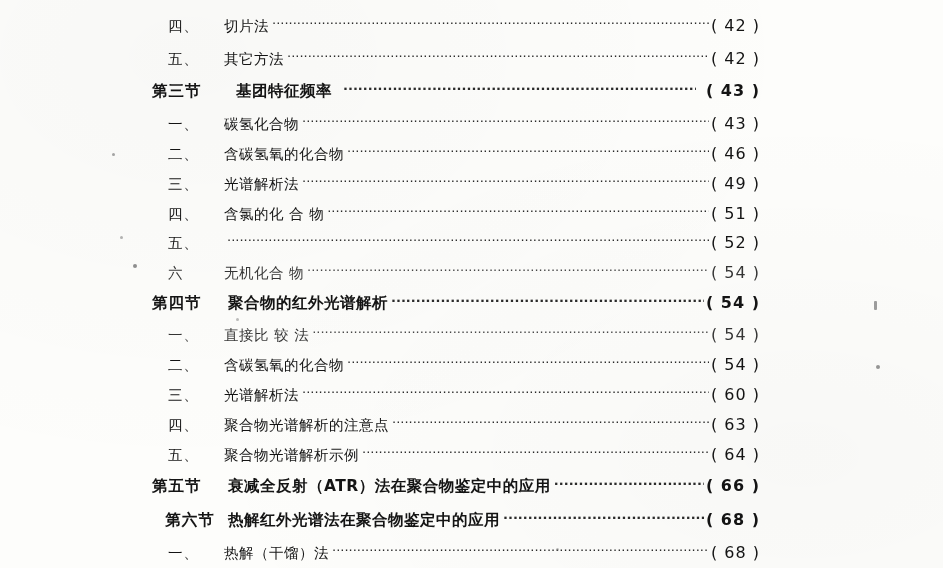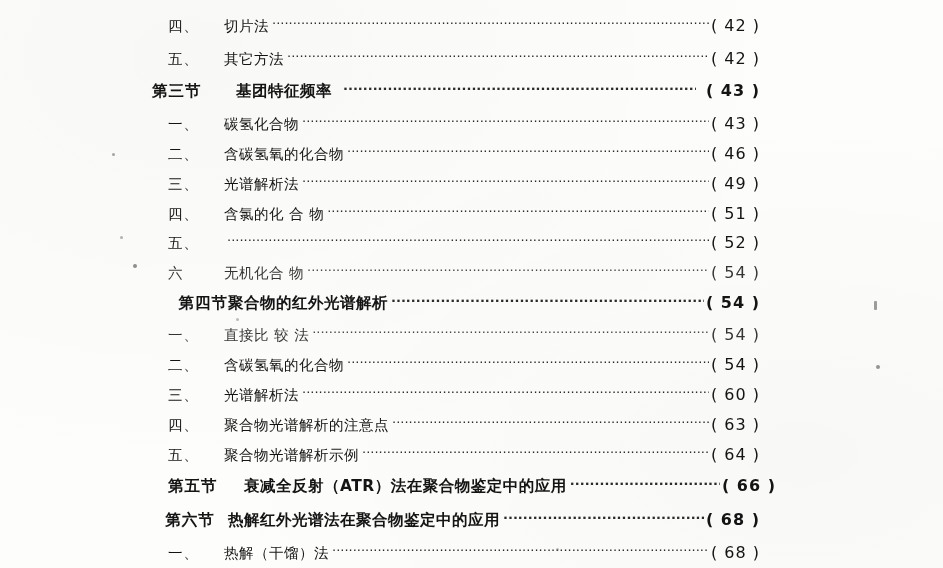--- a/index.html
+++ b/index.html
@@ -146,21 +146,21 @@
         <span class="num">五、</span>
         <span class="leader"></span>
         <span class="page">( 52 )</span>
       </div>
       <div class="entry lvl-item lightink" style="left: 168px; top: 265px; width: 592px;">
         <span class="num">六</span>
         <span class="title">无机化合 物</span>
         <span class="leader"></span>
         <span class="page">( 54 )</span>
       </div>
-      <div class="entry lvl-sec" style="left: 152px; top: 295px; width: 608px; text-align: right;">
+      <div class="entry lvl-sec" style="left: 152px; top: 295px; width: 608px;">
         <span class="num">第四节</span>
         <span class="title">聚合物的红外光谱解析</span>
         <span class="leader"></span>
         <span class="page">( 54 )</span>
       </div>
       <div class="entry lvl-item lightink" style="left: 168px; top: 327px; width: 592px;">
         <span class="num">一、</span>
         <span class="title">直接比 较 法</span>
         <span class="leader"></span>
         <span class="page">( 54 )</span>
@@ -182,21 +182,21 @@
         <span class="title">聚合物光谱解析的注意点</span>
         <span class="leader"></span>
         <span class="page">( 63 )</span>
       </div>
       <div class="entry lvl-item" style="left: 168px; top: 447px; width: 592px;">
         <span class="num">五、</span>
         <span class="title">聚合物光谱解析示例</span>
         <span class="leader"></span>
         <span class="page">( 64 )</span>
       </div>
-      <div class="entry lvl-sec" style="left: 168px; top: 478px; width: 608px;">
+      <div class="entry lvl-sec" style="left: 152px; top: 478px; width: 608px;">
         <span class="num">第五节</span>
         <span class="title">衰减全反射（ATR）法在聚合物鉴定中的应用</span>
         <span class="leader"></span>
         <span class="page">( 66 )</span>
       </div>
       <div class="entry lvl-sec" style="left: 152px; top: 512px; width: 608px; text-align: center;">
         <span class="num">第六节</span>
         <span class="title">热解红外光谱法在聚合物鉴定中的应用</span>
         <span class="leader"></span>
         <span class="page">( 68 )</span>

